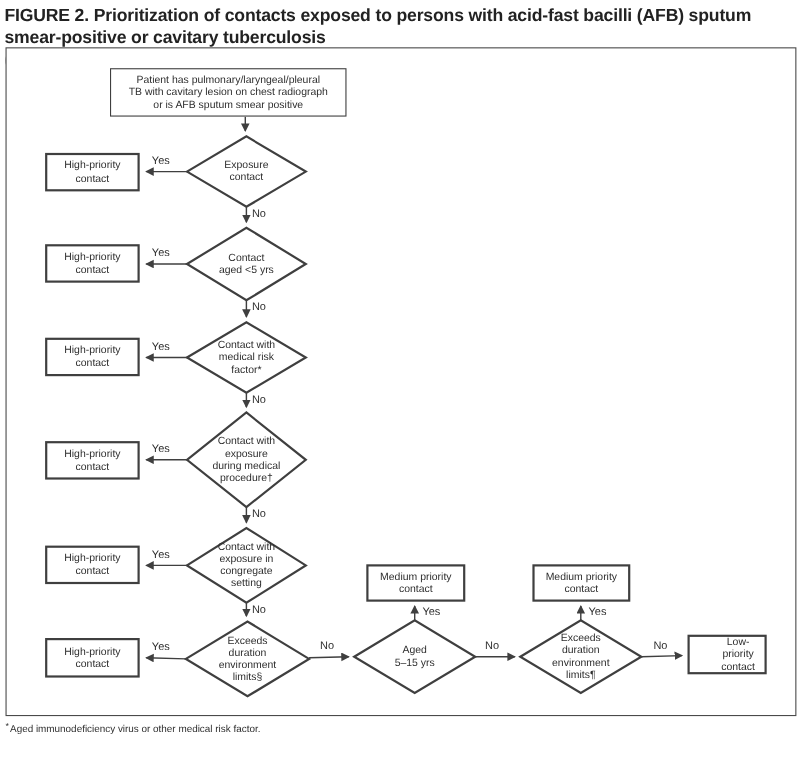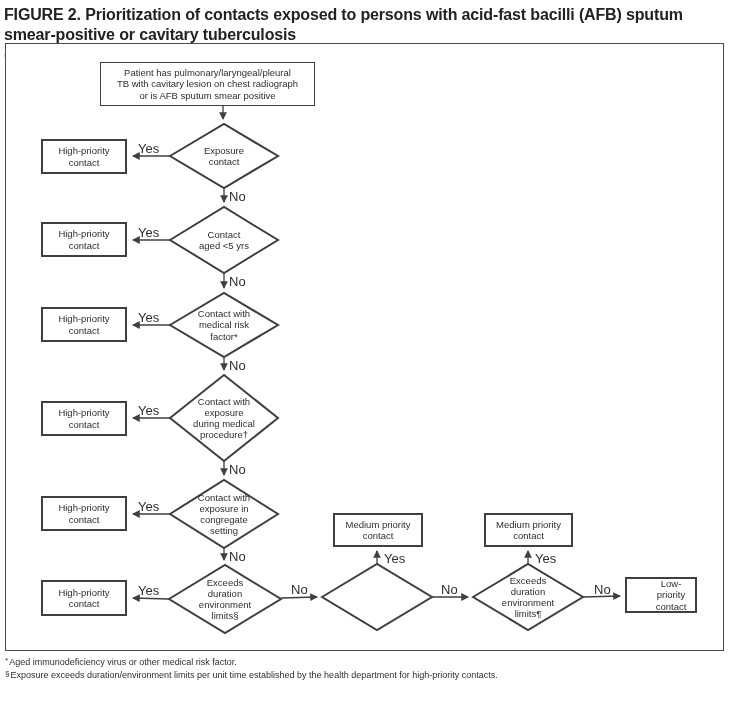--- a/index.html
+++ b/index.html
@@ -8,21 +8,21 @@
   .abs{position:absolute;}
   #figure-title{left:4px;top:5px;width:727px;font-size:16px;font-weight:bold;
         letter-spacing:-0.15px;line-height:1.25;color:#222;white-space:pre-wrap;}
   #frame{left:5px;top:43px;width:717px;height:606px;border:1px solid #4a4a4a;background:#fff;}
   svg.connectors{left:0;top:0;pointer-events:none;z-index:1;}
   .node{z-index:2;display:flex;align-items:center;justify-content:center;text-align:center;
         font-size:9.5px;line-height:1.18;white-space:pre-line;color:#2e2e2e;}
   .rectnode{background:#fff;border:2px solid #3f3f3f;box-sizing:border-box;}
   .thin{border-width:1.5px;}
   .dlabel{background:transparent;}
-  .edge-label{z-index:3;font-size:13px;color:#2e2e2e;white-space:nowrap;}
+  .edge-label{z-index:3;font-size:10px;color:#2e2e2e;white-space:nowrap;}
   #footnotes{left:5px;top:656px;width:726px;font-size:9px;line-height:13px;color:#2e2e2e;}
   .fnm{display:inline-block;position:relative;top:-2px;font-size:8px;margin-right:1px;}
 </style>
 </head>
 <body>
 
 <div id="page">
 
   <div class="abs" id="figure-title">FIGURE 2. Prioritization of contacts exposed to persons with acid-fast bacilli (AFB) sputum smear-positive or cavitary tuberculosis
 (TB)  cases</div>
@@ -107,20 +107,22 @@
 during medical
 procedure†</div>
   <div class="abs node dlabel" style="left:179px;top:480px;width:90px;height:68px;">Contact with
 exposure in
 congregate
 setting</div>
   <div class="abs node dlabel" style="left:180px;top:565px;width:90px;height:68px;">Exceeds
 duration
 environment
 limits§</div>
+  <div class="abs node dlabel" style="left:332px;top:564px;width:90px;height:66px;">Aged
+5–15 yrs</div>
   <div class="abs node dlabel" style="left:483px;top:564px;width:90px;height:66px;">Exceeds
 duration
 environment
 limits¶</div>
 
   <div class="abs edge-label" style="left:138px;top:141px;">Yes</div>
   <div class="abs edge-label" style="left:138px;top:225px;">Yes</div>
   <div class="abs edge-label" style="left:138px;top:310px;">Yes</div>
   <div class="abs edge-label" style="left:138px;top:403px;">Yes</div>
   <div class="abs edge-label" style="left:138px;top:499px;">Yes</div>
@@ -134,16 +136,15 @@
 
   <div class="abs edge-label" style="left:291px;top:582px;">No</div>
   <div class="abs edge-label" style="left:441px;top:582px;">No</div>
   <div class="abs edge-label" style="left:594px;top:582px;">No</div>
 
   <div class="abs edge-label" style="left:384px;top:551px;">Yes</div>
   <div class="abs edge-label" style="left:535px;top:551px;">Yes</div>
 
   <div class="abs" id="footnotes">
     <div><span class="fnm">*</span><span>Aged immunodeficiency virus or other medical risk factor.</span></div>
-    <div><span class="fnm">§</span><span>Exposure exceeds duration/environment limits per unit time established by the health department for high-priority contacts.</span></div>
   </div>
 
 </div>
 
 </body></html>

